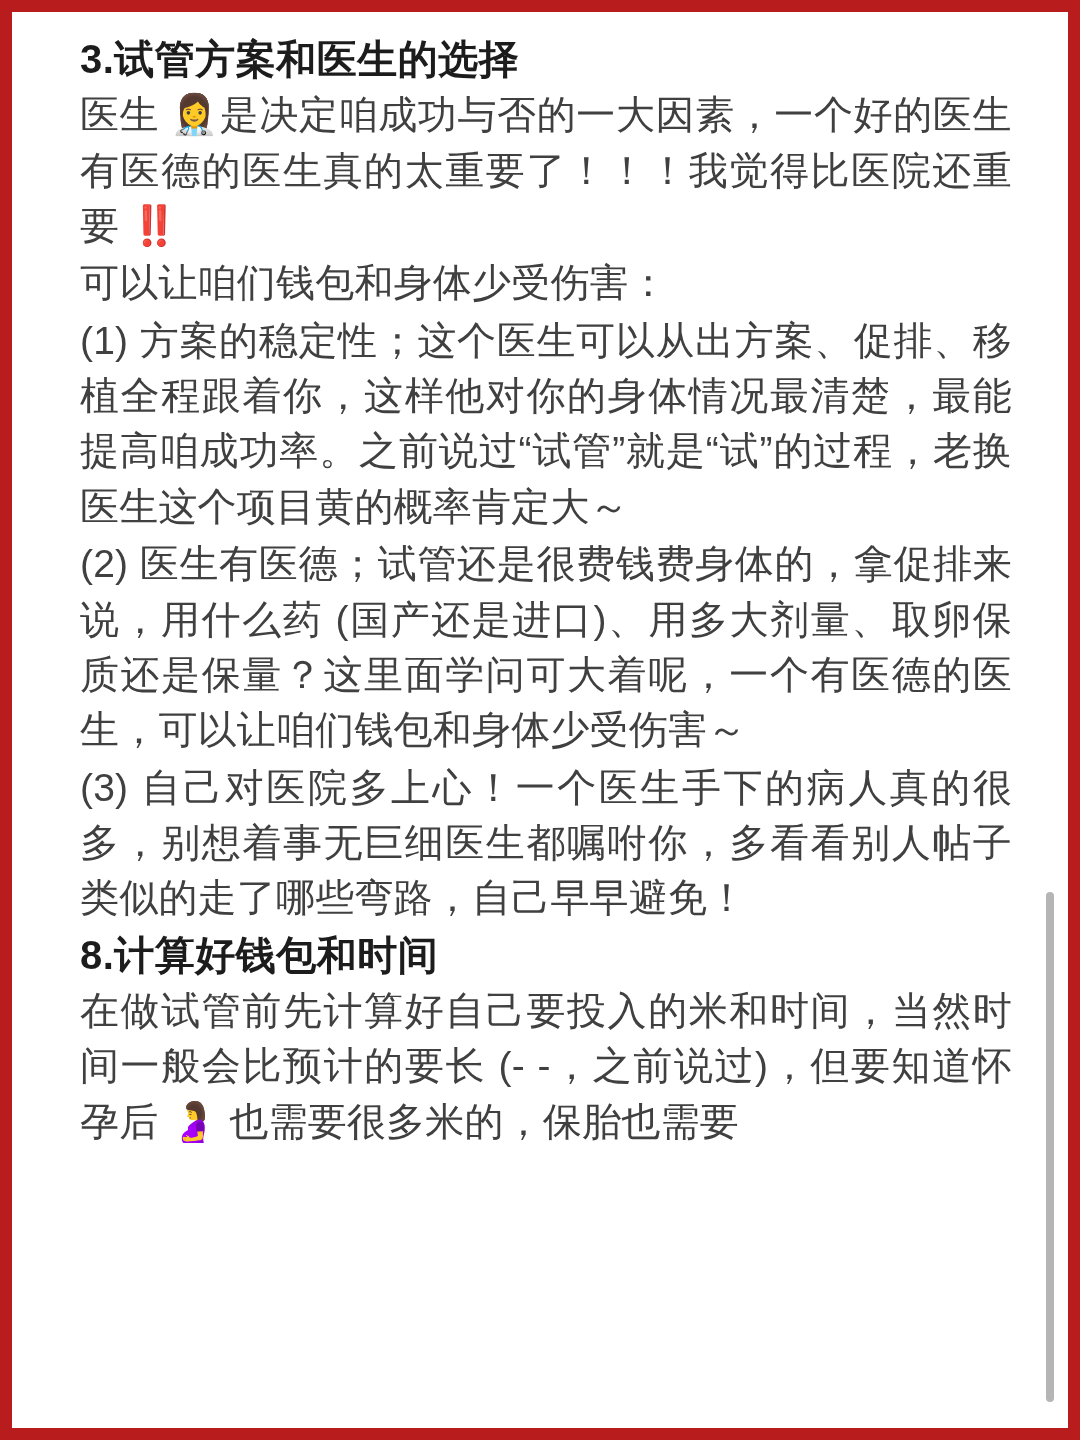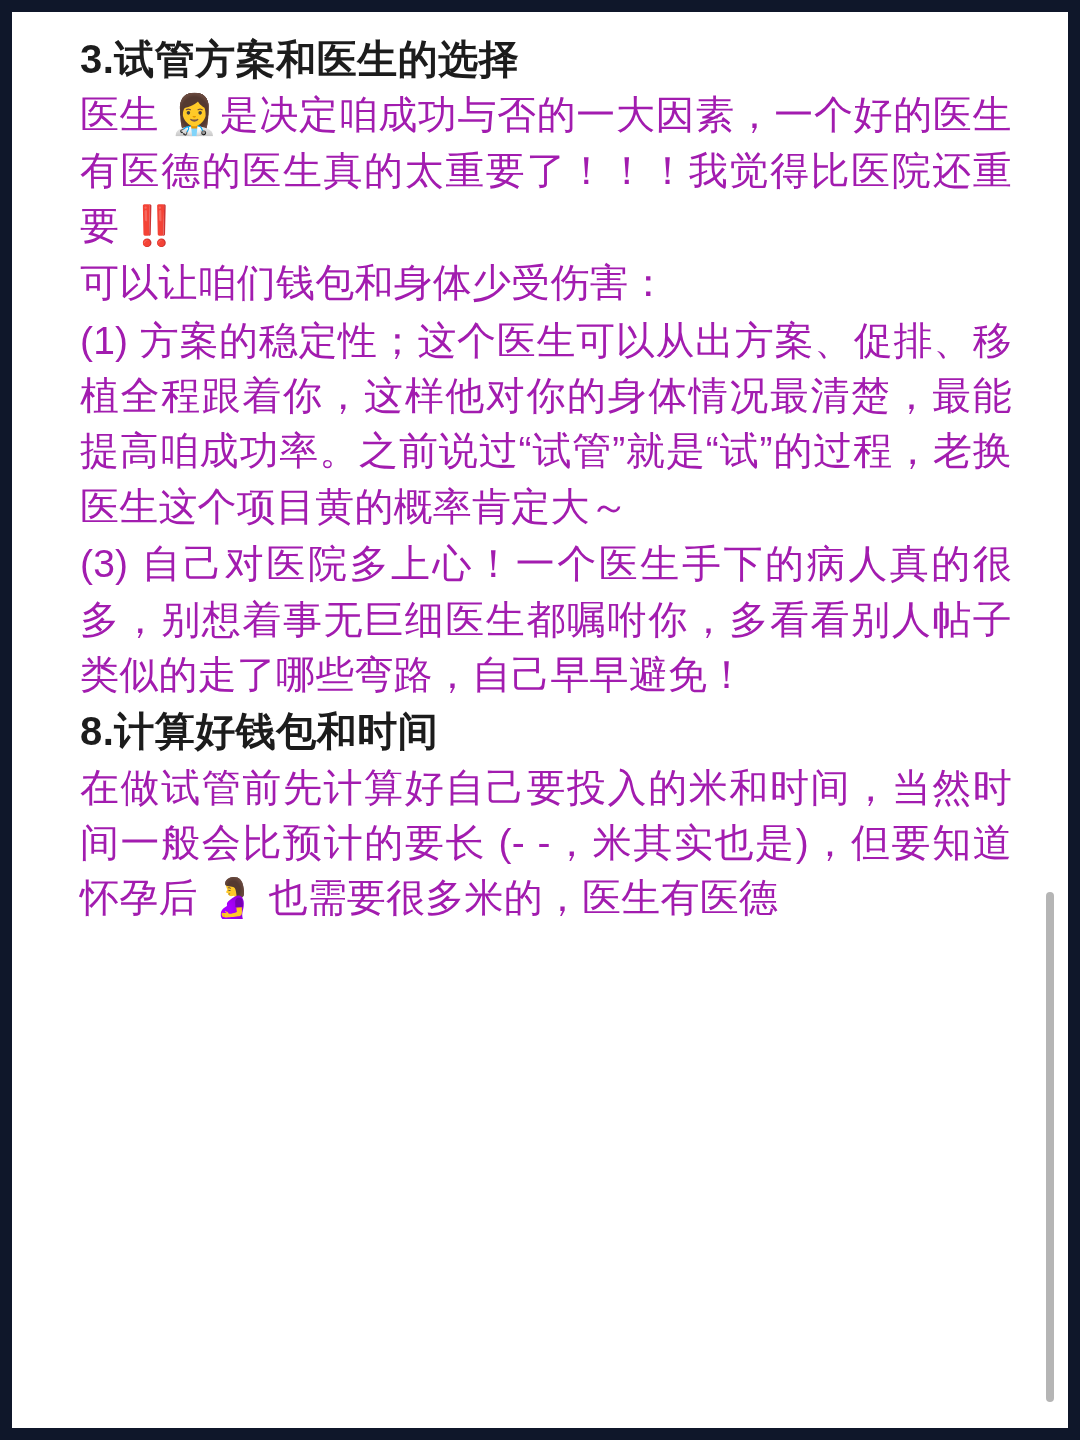--- a/index.html
+++ b/index.html
@@ -12,42 +12,42 @@
     height: 1440px;
     overflow: hidden;
     font-family: "Liberation Sans", "DejaVu Sans", sans-serif;
   }
   .page {
     position: relative;
     width: 1080px;
     height: 1440px;
     box-sizing: border-box;
     background: #ffffff;
-    border: 12px solid #0f172a;
+    border: 12px solid #b91c1c;
     overflow: hidden;
   }
   .content {
     position: absolute;
     left: 0;
     top: 0;
     right: 0;
     padding: 18px 56px 0 68px;
     box-sizing: border-box;
   }
   .heading {
     font-size: 40px;
     font-weight: bold;
     color: #1c1c1c;
     letter-spacing: 0.5px;
     line-height: 1.28;
     margin: 4px 0 2px 0;
   }
   .para {
     font-size: 39px;
-    color: #a21caf;
+    color: #404040;
     line-height: 1.42;
     margin: 0 0 2px 0;
     letter-spacing: 0.2px;
     text-align: justify;
     text-justify: inter-character;
   }
   .scrollbar-track {
     position: absolute;
     right: 14px;
     top: 880px;
@@ -69,25 +69,26 @@
   <div class="content">
 
     <div class="heading">3.试管方案和医生的选择</div>
 
     <div class="para">医生 👩‍⚕️是决定咱成功与否的一大因素，一个好的医生有医德的医生真的太重要了！！！我觉得比医院还重要 ‼️</div>
 
     <div class="para">可以让咱们钱包和身体少受伤害：</div>
 
     <div class="para">(1) 方案的稳定性；这个医生可以从出方案、促排、移植全程跟着你，这样他对你的身体情况最清楚，最能提高咱成功率。之前说过“试管”就是“试”的过程，老换医生这个项目黄的概率肯定大～</div>
 
+    <div class="para">(2) 医生有医德；试管还是很费钱费身体的，拿促排来说，用什么药 (国产还是进口)、用多大剂量、取卵保质还是保量？这里面学问可大着呢，一个有医德的医生，可以让咱们钱包和身体少受伤害～</div>
 
     <div class="para">(3) 自己对医院多上心！一个医生手下的病人真的很多，别想着事无巨细医生都嘱咐你，多看看别人帖子类似的走了哪些弯路，自己早早避免！</div>
 
     <div class="heading">8.计算好钱包和时间</div>
 
-    <div class="para">在做试管前先计算好自己要投入的米和时间，当然时间一般会比预计的要长 (- -，米其实也是)，但要知道怀孕后 🤰 也需要很多米的，医生有医德</div>
+    <div class="para">在做试管前先计算好自己要投入的米和时间，当然时间一般会比预计的要长 (- -，之前说过)，但要知道怀孕后 🤰 也需要很多米的，保胎也需要</div>
 
   </div>
 
   <div class="scrollbar-track">
     <div class="scrollbar-thumb"></div>
   </div>
 </div>
 
 </body></html>

